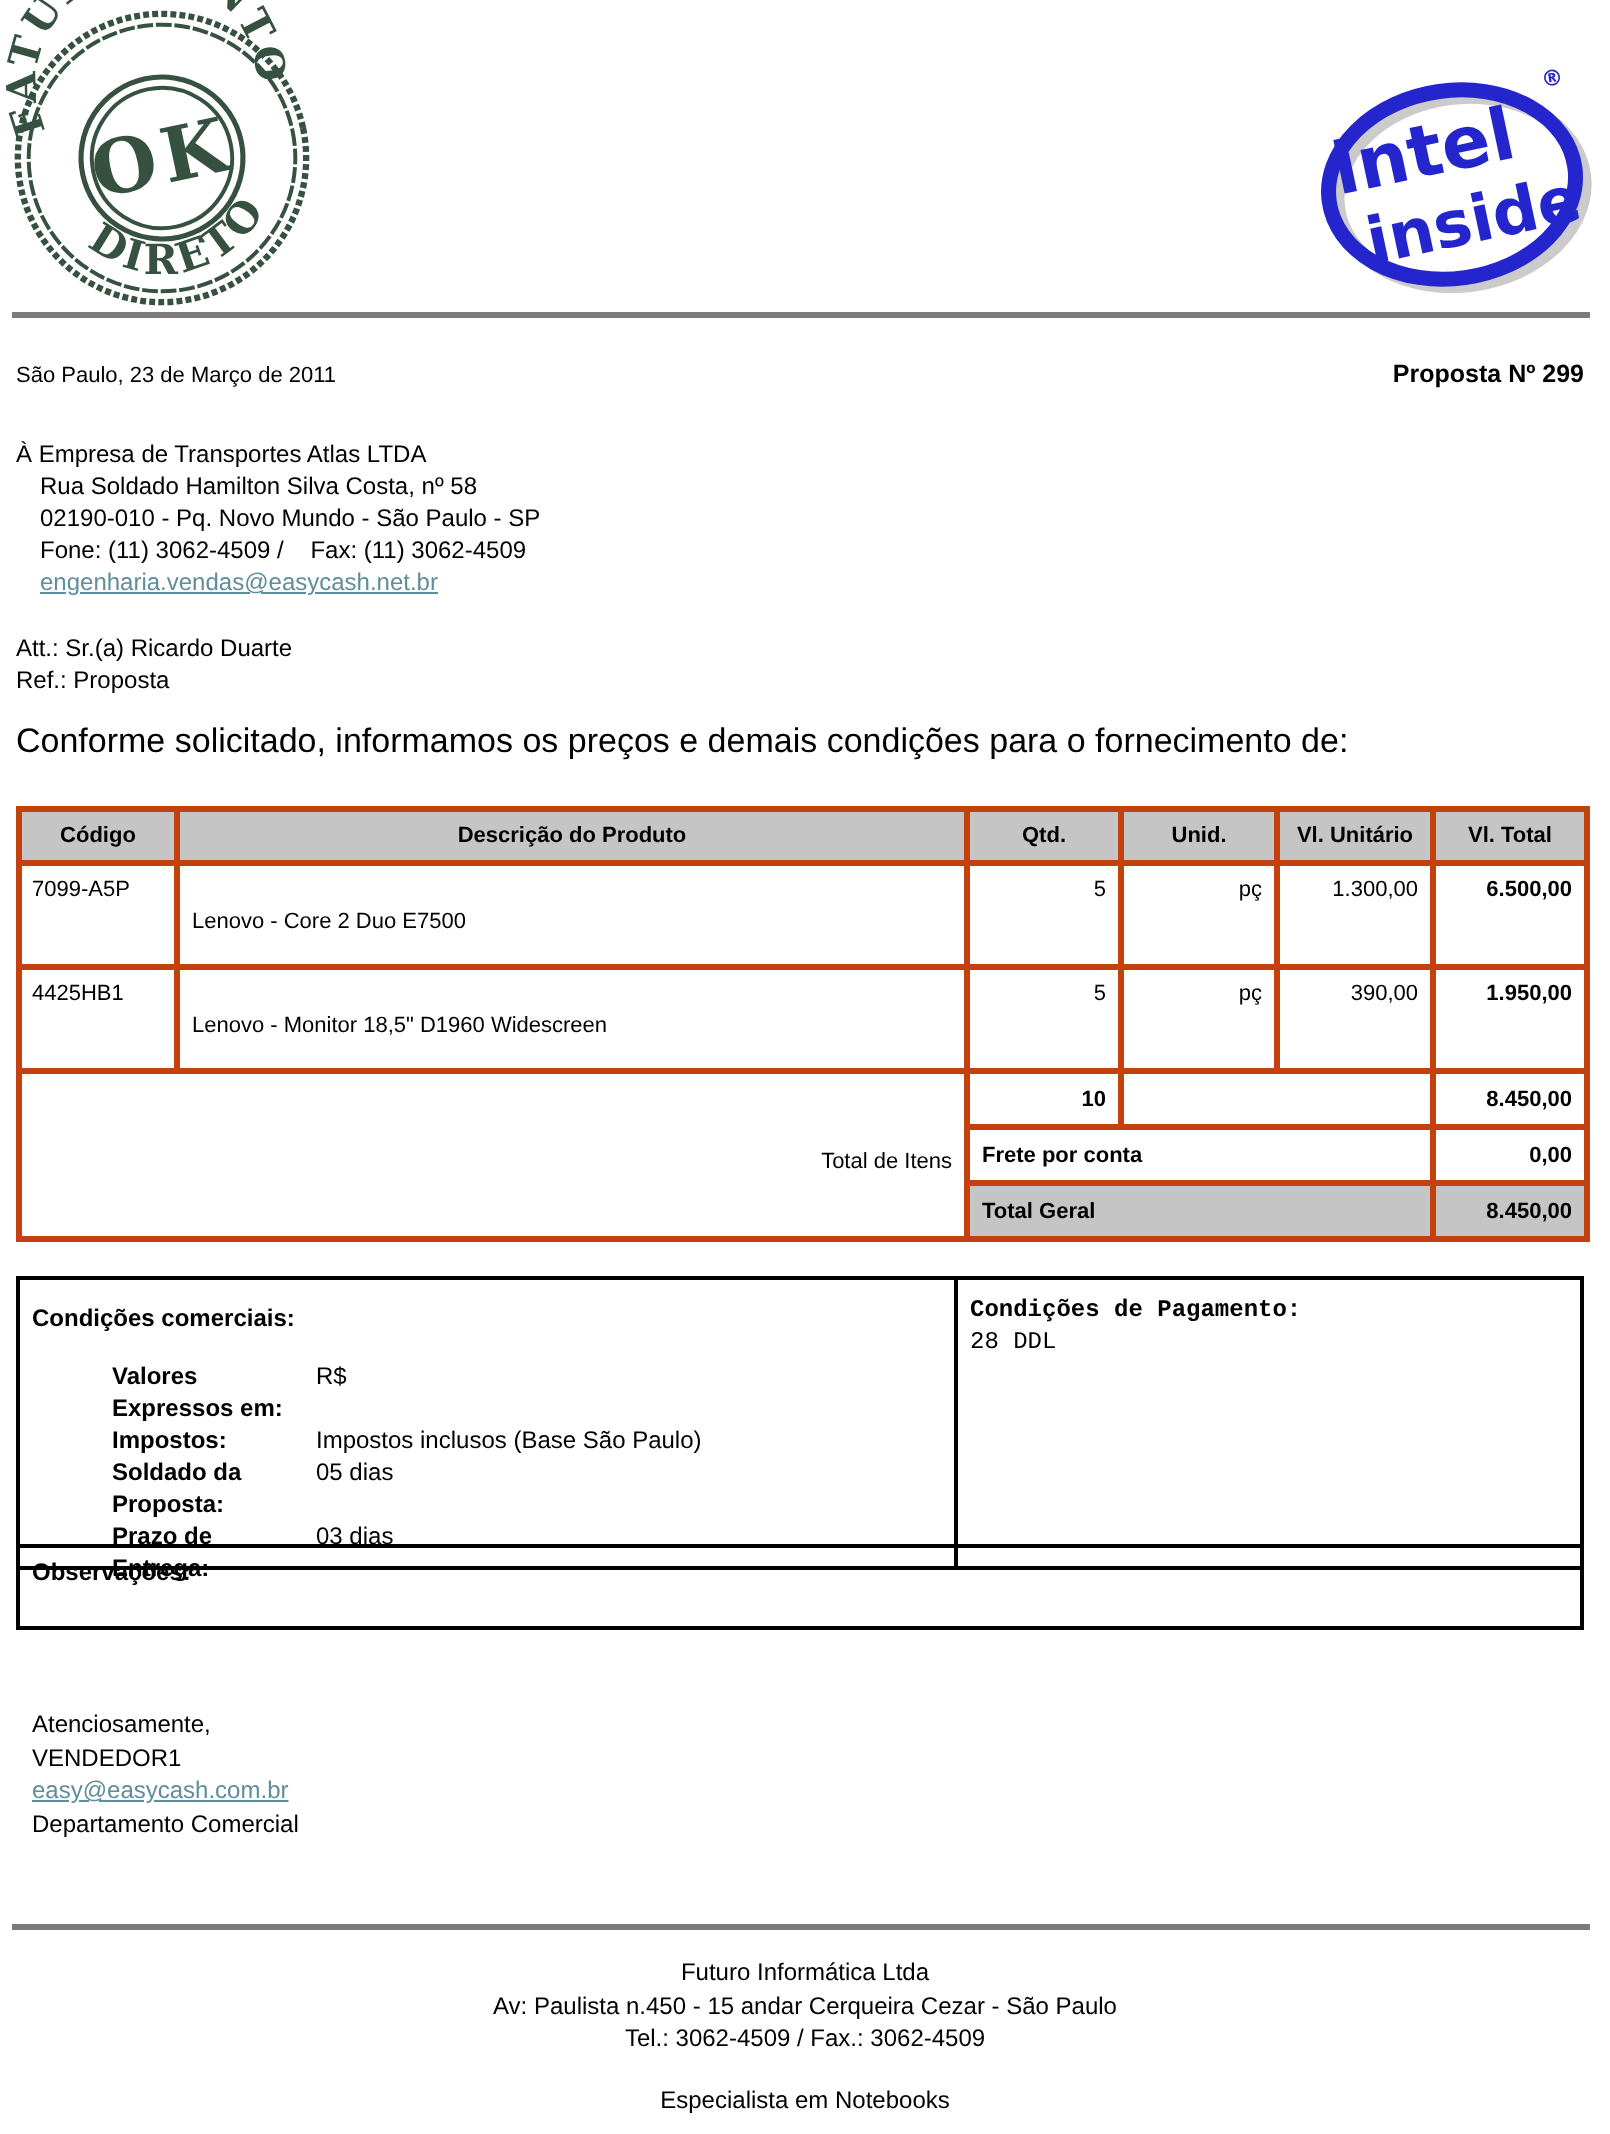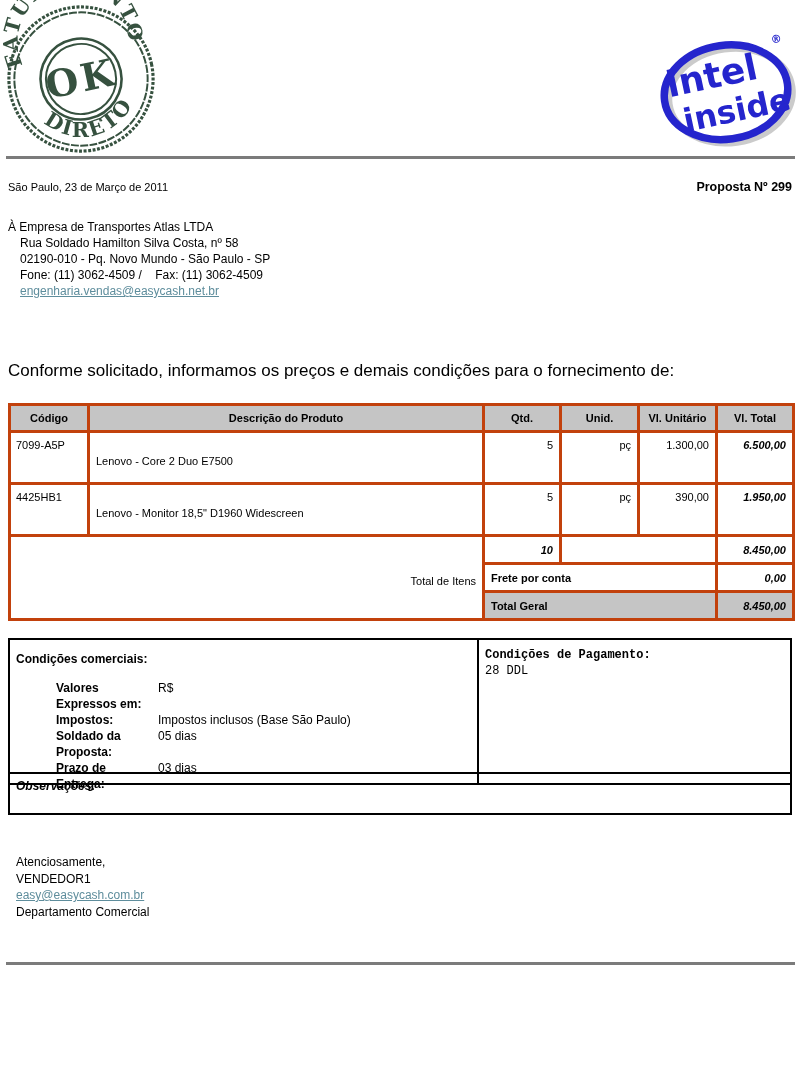--- a/index.html
+++ b/index.html
@@ -43,21 +43,21 @@
   table.products th, table.products td{border:3px solid #c2410c; overflow:hidden;}
   table.products{border:2px solid #000;}
   table.products th{height:27px; background:var(--header-bg); font-weight:bold; text-align:center; border-bottom:2px solid #000;}
   td.cell-top{vertical-align:top; padding-top:6px;}
   td.num{text-align:right; padding-right:6px;}
   td.code{padding-left:5px;}
   td.desc{vertical-align:top; padding:22px 0 0 6px;}
   tr.data-row td{height:52px;}
   tr.tot-row td{height:28px; vertical-align:middle;}
   td.merge-left{vertical-align:top; text-align:right; padding:7px 6px 0 0; font-weight:normal;}
-  .b{font-weight:bold;font-style:italic;}
+  .b{font-weight:bold;}
   td.label-left{padding-left:6px; font-weight:bold; text-align:left;}
   td.gray{background:var(--header-bg);}
 
   
   .conditions{position:absolute; left:8px; top:638px; width:784px; height:147px; display:flex;}
   .cond-left{width:471px; border:2px solid #000; padding:12px 10px 6px 6px; font-size:12px;}
   .cond-right{flex:1; border:2px solid #000; border-left:none; padding:8px 10px 6px 6px; font-size:12px;font-family:Liberation Mono, monospace;}
   .cond-title{font-weight:bold;}
   .cond-grid{margin-top:14px; display:grid; grid-template-columns:142px auto; line-height:16px;}
   .cond-grid .lbl{font-weight:bold;margin-left:40px;}
@@ -120,20 +120,24 @@
   </div>
 
   <div class="recipient">
     <div>À Empresa de Transportes Atlas LTDA</div>
     <div class="indent">Rua Soldado Hamilton Silva Costa, nº 58</div>
     <div class="indent">02190-010 - Pq. Novo Mundo - São Paulo - SP</div>
     <div class="indent prewrap">Fone: (11) 3062-4509 /    Fax: (11) 3062-4509</div>
     <div class="indent"><span class="doc-link">engenharia.vendas@easycash.net.br</span></div>
   </div>
 
+  <div class="att-block">
+    <div>Att.: Sr.(a) Ricardo Duarte</div>
+    <div>Ref.: Proposta</div>
+  </div>
 
   <div class="intro">Conforme solicitado, informamos os preços e demais condições para o fornecimento de:</div>
 
   <table class="products">
     <colgroup>
       <col style="width:79px">
         <col style="width:395px">
         <col style="width:77px">
       <col style="width:78px">
         <col style="width:78px">
@@ -207,14 +211,20 @@
 
   <div class="signature">
     <div>Atenciosamente,</div>
     <div>VENDEDOR1</div>
     <div><span class="doc-link">easy@easycash.com.br</span></div>
     <div>Departamento Comercial</div>
   </div>
 
   <div class="rule rule-bottom"></div>
 
+  <div class="footer">
+    <div>Futuro Informática Ltda</div>
+    <div>Av: Paulista n.450 - 15 andar Cerqueira Cezar - São Paulo</div>
+    <div>Tel.: 3062-4509 / Fax.: 3062-4509</div>
+    <div class="tagline">Especialista em Notebooks</div>
+  </div>
 
 </div>
 
 </body></html>

